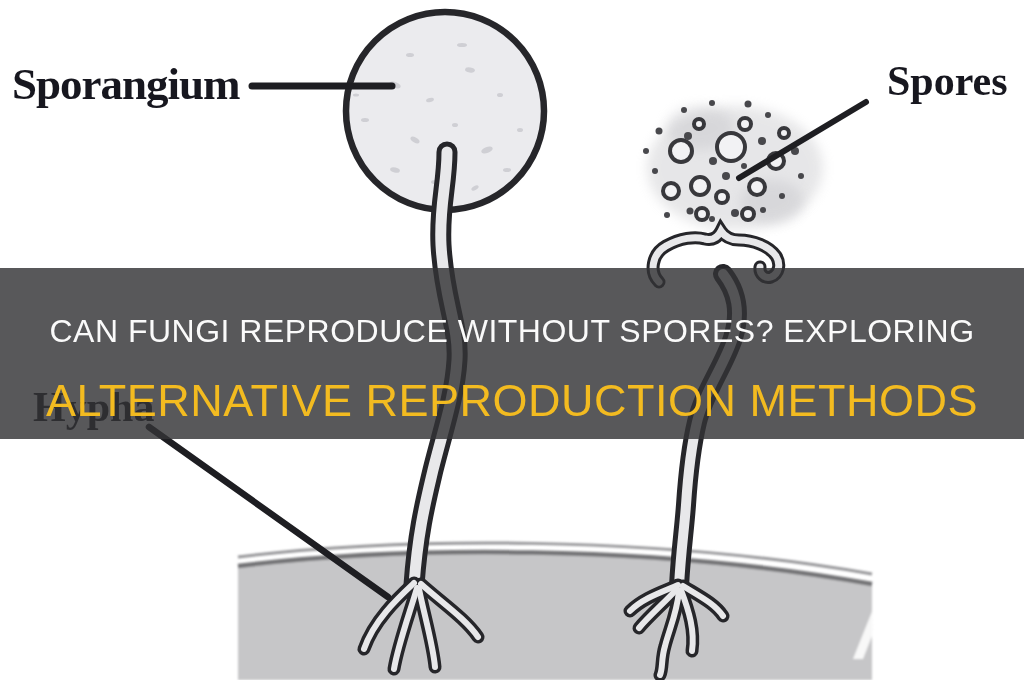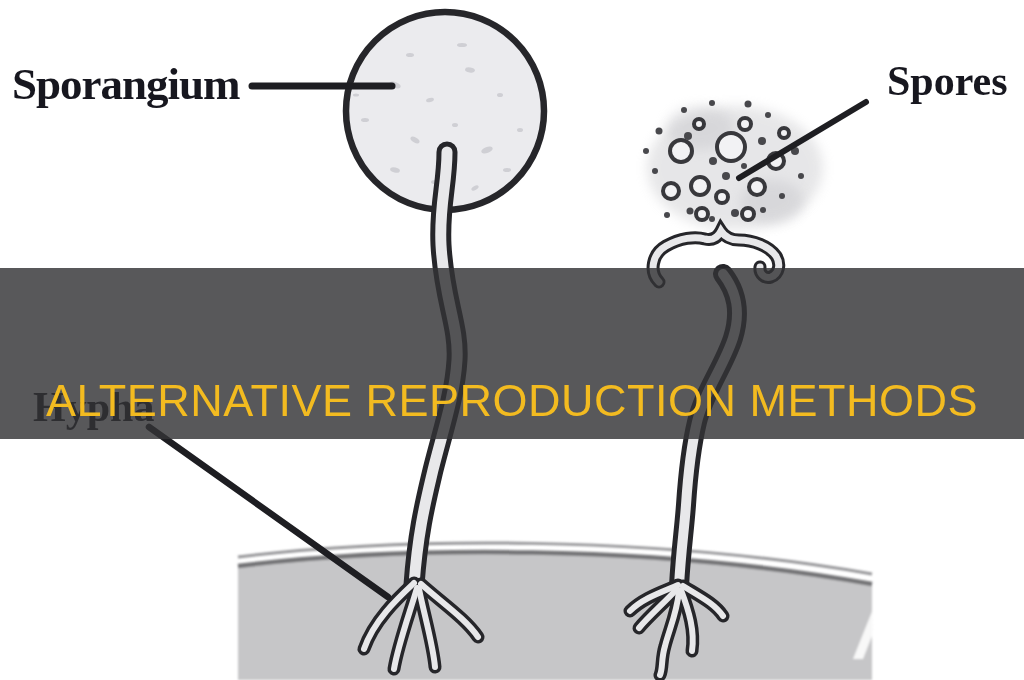--- a/index.html
+++ b/index.html
@@ -158,16 +158,17 @@
         <path d="M149,427 L388,597" stroke-width="6.5"></path>
       </g>
     </svg>
 
     <div class="diagram-label" id="lbl-sporangium">Sporangium</div>
     <div class="diagram-label" id="lbl-spores">Spores</div>
     <div class="diagram-label" id="lbl-hypha">Hypha</div>
   </div>
 
   <div class="banner">
+    <div class="line line1">CAN FUNGI REPRODUCE WITHOUT SPORES? EXPLORING</div>
     <div class="line line2">ALTERNATIVE REPRODUCTION METHODS</div>
   </div>
 
 </div>
 
 </body></html>

